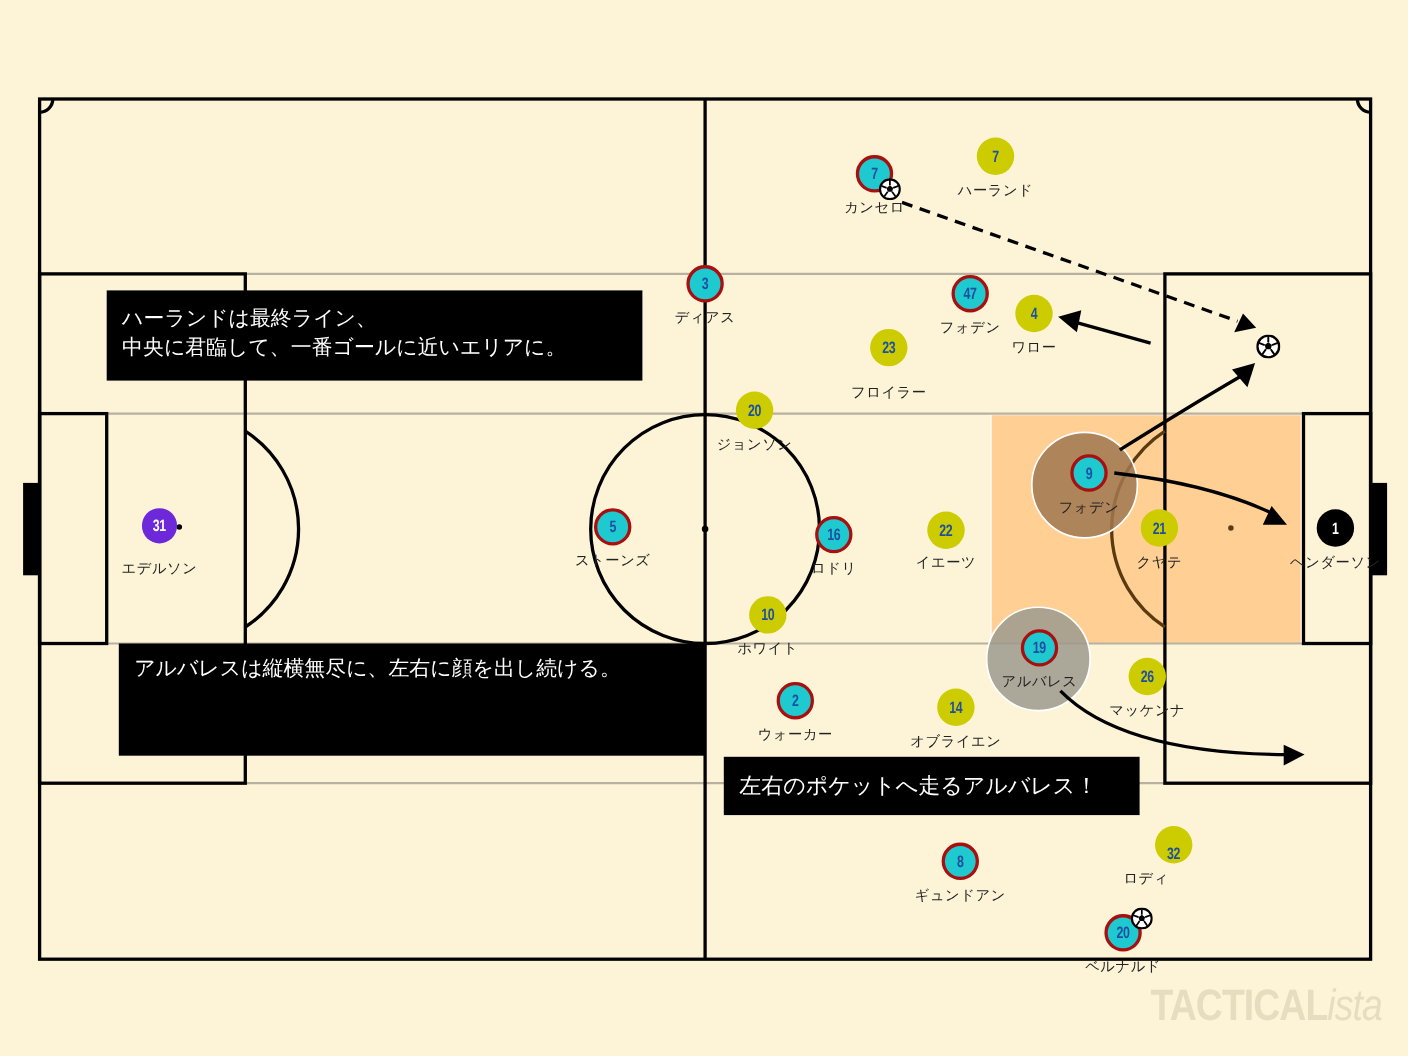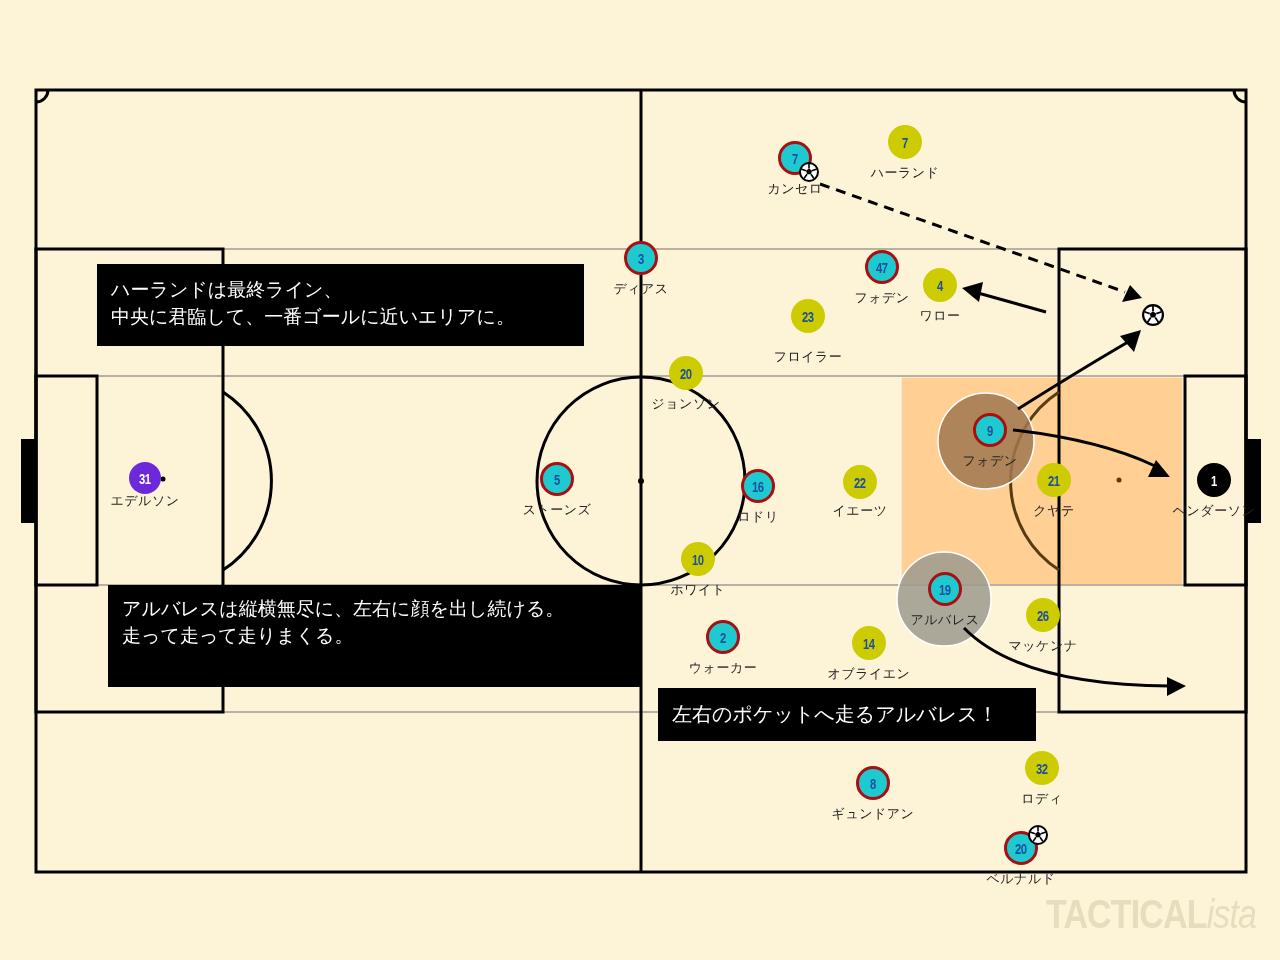--- a/index.html
+++ b/index.html
@@ -87,31 +87,30 @@
   <path d="M964,628 Q1020,685 1170,686" stroke="#000" stroke-width="3" fill="none"></path>
   <polygon points="1186,686 1167,677 1167,696" fill="#000"></polygon>
 </svg>
 
 <div class="callout" style="left:97px; top:264px; width:487px; height:82px; padding-top:12px;">
   <div>ハーランドは最終ライン、</div>
   <div>中央に君臨して、一番ゴールに近いエリアに。</div>
 </div>
 <div class="callout" style="left:108px; top:585px; width:533px; height:102px; padding-top:10px;">
   <div>アルバレスは縦横無尽に、左右に顔を出し続ける。</div>
-  <div>走って走って走りまくる。</div>
 </div>
 <div class="callout" style="left:658px; top:688px; width:378px; height:53px; font-size:20px; padding-top:13px;">
   <div>左右のポケットへ走るアルバレス！</div>
 </div>
 
 <div id="players">
     <div class="player gk-home" style="left: 145px; top: 478px;">
       <span class="num">31</span>
     </div>
-    <div class="pname" style="left: 145px; top: 492px;">エデルソン</div>
+    <div class="pname" style="left: 145px; top: 508px;">エデルソン</div>
     <div class="player home" style="left: 795px; top: 158px;">
       <span class="num">7</span>
     </div>
     <div class="pname" style="left: 795px; top: 180px;">カンセロ</div>
     <div class="ball" style="left: 808px; top: 171px;"><svg viewBox="0 0 20 20" width="20" height="20">
         <circle cx="10" cy="10" r="9" fill="#fff" stroke="#000" stroke-width="2"></circle>
         <polygon points="10,6.5 13,8.8 12,12.3 8,12.3 7,8.8" fill="#000"></polygon>
         <path d="M10,1.5 L10,6.5 M13,8.8 L17.8,7 M12,12.3 L15,16.5 M8,12.3 L5,16.5 M7,8.8 L2.2,7" stroke="#000" stroke-width="1.6"></path>
       </svg></div>
     <div class="player home" style="left: 641px; top: 258px;">
@@ -184,21 +183,21 @@
     </div>
     <div class="pname" style="left: 698px; top: 581px;">ホワイト</div>
     <div class="player away" style="left: 1043px; top: 615px;">
       <span class="num">26</span>
     </div>
     <div class="pname" style="left: 1043px; top: 637px;">マッケンナ</div>
     <div class="player away" style="left: 869px; top: 643px;">
       <span class="num">14</span>
     </div>
     <div class="pname" style="left: 869px; top: 665px;">オブライエン</div>
-    <div class="player away" style="left: 1042px; top: 768px;">
+    <div class="player away" style="left: 1067px; top: 768px; align-items: flex-end;">
       <span class="num">32</span>
     </div>
     <div class="pname" style="left: 1042px; top: 790px;">ロディ</div>
     <div class="player gk-away" style="left: 1214px; top: 480px;">
       <span class="num">1</span>
     </div>
     <div class="pname" style="left: 1214px; top: 502px;">ヘンダーソン</div>
     <div class="ball" style="left: 1153px; top: 315px; width: 22px; height: 22px; margin-left: -11px; margin-top: -11px;"><svg viewBox="0 0 20 20" width="22" height="22">
         <circle cx="10" cy="10" r="9" fill="#fff" stroke="#000" stroke-width="2"></circle>
         <polygon points="10,6.5 13,8.8 12,12.3 8,12.3 7,8.8" fill="#000"></polygon>

